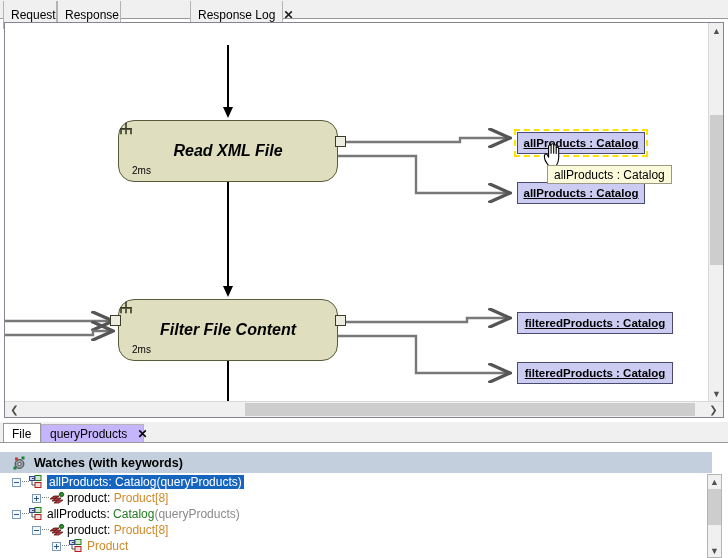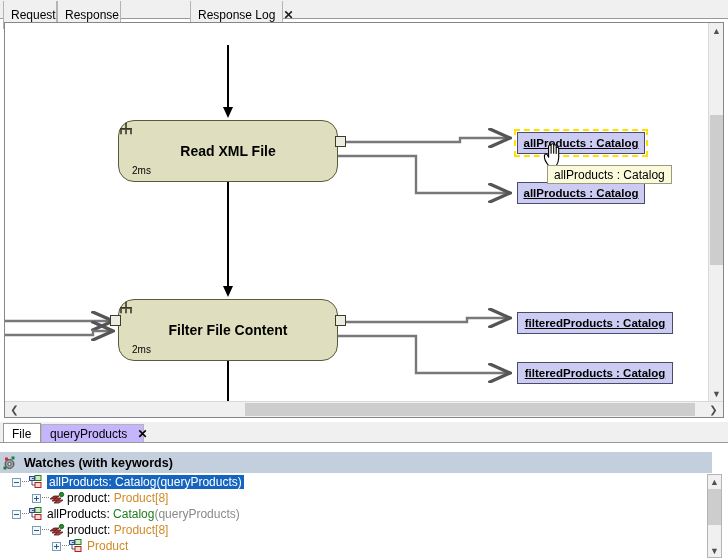--- a/index.html
+++ b/index.html
@@ -115,22 +115,23 @@
     background: #dfdfbf;
     border: 1px solid #5a5a3c;
     border-radius: 16px;
     box-sizing: border-box;
   }
   .node .title {
     position: absolute; left: 0; right: 0; top: 50%;
     transform: translateY(-50%);
     text-align: center;
     font-weight: bold;
-    font-size: 14px;
+    font-size: 16px;
     color: #000;
+    font-style: italic;
   }
   .node .dur {
     position: absolute; left: 13px; bottom: 5px;
     font-size: 10px; color: #000;
   }
   .node .fork-icon {
     position: absolute; right: 12px; bottom: 3px;
     width: 14px; height: 14px;
   }
   .port {
@@ -211,21 +212,21 @@
     width: 728px; height: 115px;
     background: #ffffff;
     box-sizing: border-box;
   }
   .watches-header {
     position: absolute; left: 0; top: 9px;
     width: 712px; height: 21px;
     background: #c3cfdd;
     display: flex; align-items: center;
     box-sizing: border-box;
-    padding-left: 2px;
+    padding-left: 12px;
   }
   .watches-header .label {
     font-weight: bold; font-size: 12.5px; color: #000;
     margin-left: 6px;
   }
   .tree {
     position: absolute; left: 4px; top: 31px;
     width: 690px; height: 84px;
     overflow: hidden;
     background: #ffffff;

